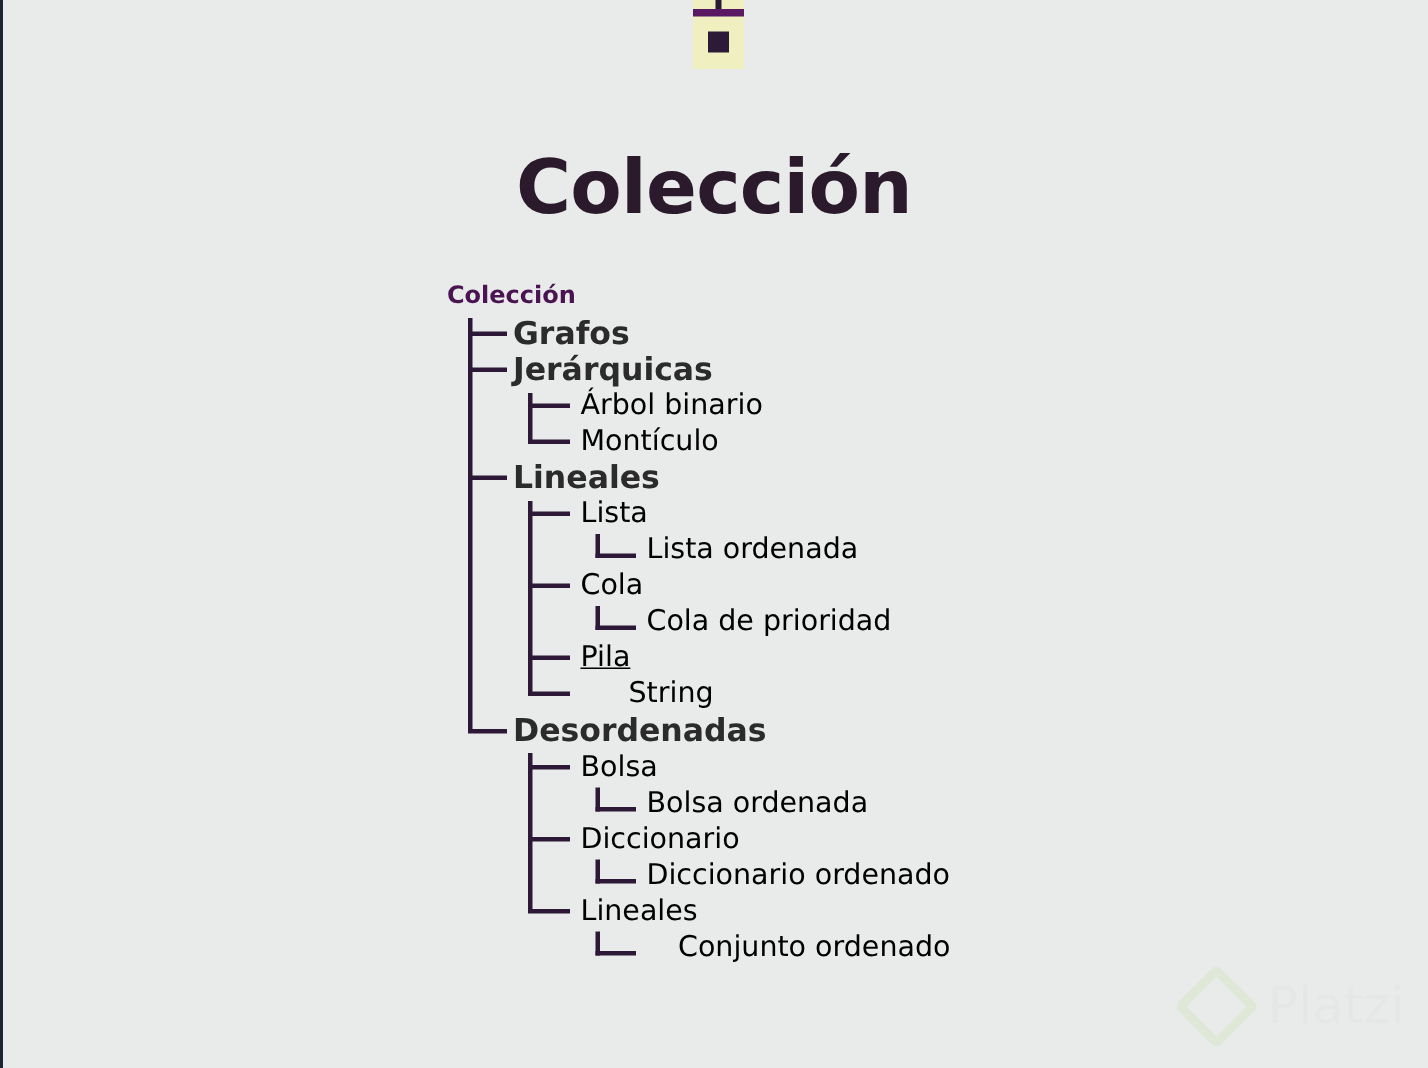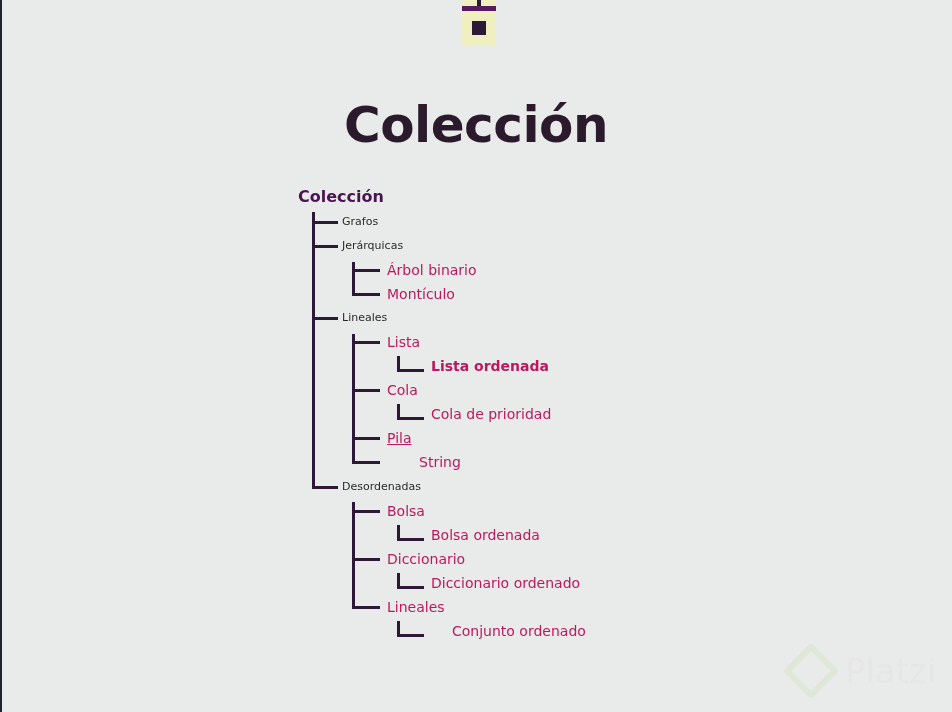--- a/index.html
+++ b/index.html
@@ -17,24 +17,24 @@
   .title {
     position:absolute; left:0; width:952px; top:96px; text-align:center;
     font-family:"DejaVu Sans", sans-serif; font-weight:bold; font-size:50px;
     color:#2a1a2b; letter-spacing:-0.5px;
   }
   .root-label {
     position:absolute; left:298px; top:187px;
     font-weight:bold; font-size:16px; color:#4a1452;
   }
   .node {
-    position:absolute; font-size:14px; color:#be185d;
+    position:absolute; font-size:19px; color:#000000;
     white-space:nowrap; line-height:20px;
   }
-  .node.bold { font-weight:normal; font-size:11px; color:#2b2b2b; }
+  .node.bold { font-weight:bold; font-size:21px; color:#2b2b2b; }
   .line { position:absolute; background:#2d1838; }
   .watermark {
     position:absolute; left:785px; top:651px; display:flex; align-items:center;
     opacity:0.55;
   }
   .wm-diamond {
     width:28px; height:28px; border:6px solid #d8e6c8; transform:rotate(45deg);
     border-radius:4px; margin-right:14px; margin-left:6px;
   }
   .wm-text { font-family:"DejaVu Sans", sans-serif; font-size:34px; color:#e4e4e4; }
@@ -85,21 +85,21 @@
 <div class="line" style="left:397px;top:586px;width:27px;height:3px;"></div>
 <div class="line" style="left:397px;top:621px;width:3px;height:16px;"></div>
 <div class="line" style="left:397px;top:634px;width:27px;height:3px;"></div>
 
 <div class="node bold" style="left:342px;top:212px;">Grafos</div>
 <div class="node bold" style="left:342px;top:236px;">Jerárquicas</div>
 <div class="node" style="left:387px;top:260px;">Árbol binario</div>
 <div class="node" style="left:387px;top:284px;">Montículo</div>
 <div class="node bold" style="left:342px;top:308px;">Lineales</div>
 <div class="node" style="left:387px;top:332px;">Lista</div>
-<div class="node" style="left:431px;top:356px;font-weight:bold;">Lista ordenada</div>
+<div class="node" style="left:431px;top:356px;">Lista ordenada</div>
 <div class="node" style="left:387px;top:380px;">Cola</div>
 <div class="node" style="left:431px;top:404px;">Cola de prioridad</div>
 <div class="node" style="left:387px;top:428px;text-decoration:underline;">Pila</div>
 <div class="node" style="left:387px;top:452px;margin-left:32px;">String</div>
 <div class="node bold" style="left:342px;top:477px;">Desordenadas</div>
 <div class="node" style="left:387px;top:501px;">Bolsa</div>
 <div class="node" style="left:431px;top:525px;">Bolsa ordenada</div>
 <div class="node" style="left:387px;top:549px;">Diccionario</div>
 <div class="node" style="left:431px;top:573px;">Diccionario ordenado</div>
 <div class="node" style="left:387px;top:597px;">Lineales</div>

